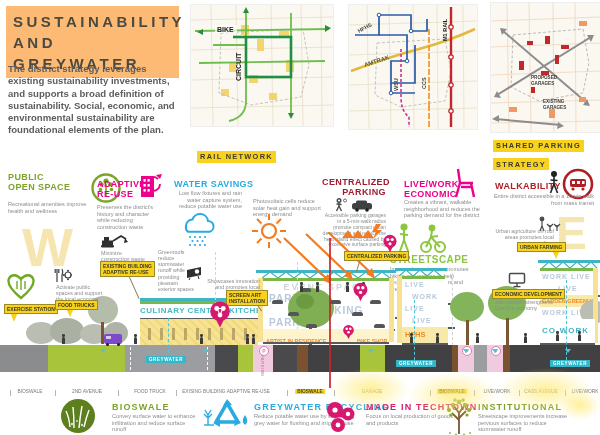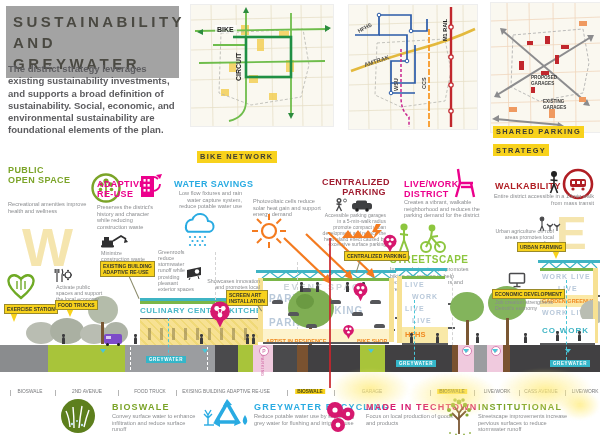--- a/index.html
+++ b/index.html
@@ -1,18 +1,18 @@
 <!DOCTYPE html>
 <html><head>
 <meta charset="utf-8">
 <style>
   html,body{margin:0;padding:0;background:#e8e8e8}
   .board{position:relative;width:600px;height:435px;background:#ffffff;font-family:"Liberation Sans",sans-serif;overflow:hidden}
   .abs{position:absolute}
-  .title-block{background:#a3a3a3;color:#4a4942;font-weight:bold;font-size:15px;letter-spacing:3.5px;line-height:21px;padding:5px 6px 4px 7px}
+  .title-block{background:#fdba74;color:#4a4942;font-weight:bold;font-size:15px;letter-spacing:3.5px;line-height:21px;padding:5px 6px 4px 7px}
   .intro{color:#5d5d60;font-size:9.6px;font-weight:bold;line-height:1.28}
   .map{background:#faf8f0;border:0.5px solid #eee}
   .cap span{display:inline-block;background:#f8d21c;color:#3d3c33;font-weight:bold;font-size:7.4px;letter-spacing:1.3px;padding:1.5px 3px;margin-bottom:1px;white-space:nowrap}
   .ctitle{font-weight:bold;letter-spacing:.4px;font-size:9px;line-height:10px;white-space:nowrap}
   .cdesc{color:#8b8d90;font-size:5.6px;line-height:1.18}
   .bigletter{color:#f5e5ae;font-weight:bold}
   .flag{position:absolute;background:#f8d21c;color:#3a3a28;font-weight:bold;font-size:5px;line-height:6.2px;padding:1px 2px;border:0.5px solid #9a8a2a;white-space:nowrap;z-index:6}
   .note{position:absolute;color:#8a8c8f;font-size:5.3px;line-height:1.16;z-index:6}
   .floor{position:absolute;background:#fff;border-bottom:2px solid #595a5c;overflow:hidden;white-space:nowrap}
   .ghost{color:#b9c9da;font-weight:bold;letter-spacing:1px}
@@ -89,21 +89,21 @@
           <polygon points="6,27 12,24 12,30"></polygon>
           <polygon points="100,114 97,108 103,108"></polygon>
       </g>
       <rect x="24" y="20" width="22" height="8" fill="#fff" opacity="0.7"></rect>
       <text x="26" y="27" font-size="7" font-weight="bold" fill="#222">BIKE</text>
       <text x="50" y="76" font-size="7" font-weight="bold" fill="#222" transform="rotate(-90 50 76)">CIRCUIT</text>
     </svg>
   </div>
   <div class="abs cap" style="left:197px;top:127px">
     <br>
-    <span>BIKE NETWORK</span>
+    <span>RAIL NETWORK</span>
   </div>
 
   <div class="abs map" style="left:348px;top:4px;width:128px;height:124px">
     <svg width="128" height="124" viewBox="0 0 128 124">
       <g stroke="#e7dfc8" stroke-width="0.8">
         <line x1="0" y1="20" x2="128" y2="16"></line>
           <line x1="0" y1="50" x2="128" y2="46"></line>
           <line x1="0" y1="80" x2="128" y2="76"></line>
           <line x1="0" y1="106" x2="128" y2="103"></line>
         <line x1="18" y1="0" x2="20" y2="124"></line>
@@ -183,26 +183,26 @@
           <rect x="18" y="104" width="8" height="5"></rect>
           <rect x="58" y="106" width="6" height="9"></rect>
           <rect x="88" y="94" width="7" height="5"></rect>
       </g>
       <text x="40" y="76" font-size="4.6" font-weight="bold" fill="#3c3c3c">PROPOSED</text>
       <text x="40" y="82" font-size="4.6" font-weight="bold" fill="#3c3c3c">GARAGES</text>
       <text x="52" y="100" font-size="4.6" font-weight="bold" fill="#3c3c3c">EXISTING</text>
       <text x="52" y="106" font-size="4.6" font-weight="bold" fill="#3c3c3c">GARAGES</text>
     </svg>
   </div>
-  <div class="abs cap" style="left:493px;top:120px">
+  <div class="abs cap" style="left:493px;top:134px">
     <span>SHARED PARKING</span><br>
     <span>STRATEGY</span>
   </div>
 
-  <div class="abs ctitle" style="left:8px;top:165px;color:#7ba428">
+  <div class="abs ctitle" style="left:8px;top:172px;color:#7ba428">
     <div>PUBLIC</div>
       <div>OPEN SPACE</div>
   </div>
   <svg class="abs" style="left:90px;top:172px" width="32" height="32" viewBox="0 0 32 32">
     <circle cx="16" cy="16" r="13.5" fill="#fff" stroke="#7ba428" stroke-width="2.4"></circle>
     <line x1="16" y1="24" x2="16" y2="12" stroke="#7ba428" stroke-width="1.6"></line>
     <g fill="#7ba428">
         <circle cx="16" cy="9" r="2.6"></circle>
         <circle cx="11.5" cy="12.5" r="2.2"></circle>
         <circle cx="20.5" cy="12.5" r="2.2"></circle>
@@ -302,21 +302,21 @@
     <circle cx="13" cy="2.5" r="1.5" fill="none" stroke="#4a4a4c" stroke-width="0.8"></circle>
     <rect x="20" y="5" width="20" height="6.5" rx="2.5" fill="#3f4042"></rect>
     <rect x="24" y="2.5" width="11" height="4" rx="1.5" fill="#3f4042"></rect>
     <circle cx="25" cy="12" r="1.8" fill="#1e1e1e"></circle>
       <circle cx="35" cy="12" r="1.8" fill="#1e1e1e"></circle>
   </svg>
   <div class="abs cdesc" style="left:320px;top:213px;width:66px;text-align:right;font-size:5px">Accessible parking garages in a 5-min-walk radius promote compact urban development and reduce the heat island effect caused by excessive surface parking</div>
 
   <div class="abs ctitle" style="left:404px;top:179px;color:#ec008c">
     <div>LIVE/WORK</div>
-      <div>DISTRICT</div>
+      <div>ECONOMIC</div>
   </div>
   <svg class="abs" style="left:452px;top:167px" width="24" height="32" viewBox="0 0 24 32">
     <g stroke="#ec008c" stroke-width="2.4" fill="none">
       <path d="M6,2 L8,16 L21,16"></path>
       <line x1="8" y1="16" x2="4" y2="30"></line>
       <line x1="19" y1="16" x2="22" y2="30"></line>
       <line x1="9" y1="20" x2="19" y2="20"></line>
     </g>
   </svg>
   <div class="abs cdesc" style="left:404px;top:199px;width:92px">Creates a vibrant, walkable neighborhood and reduces the parking demand for the district</div>

